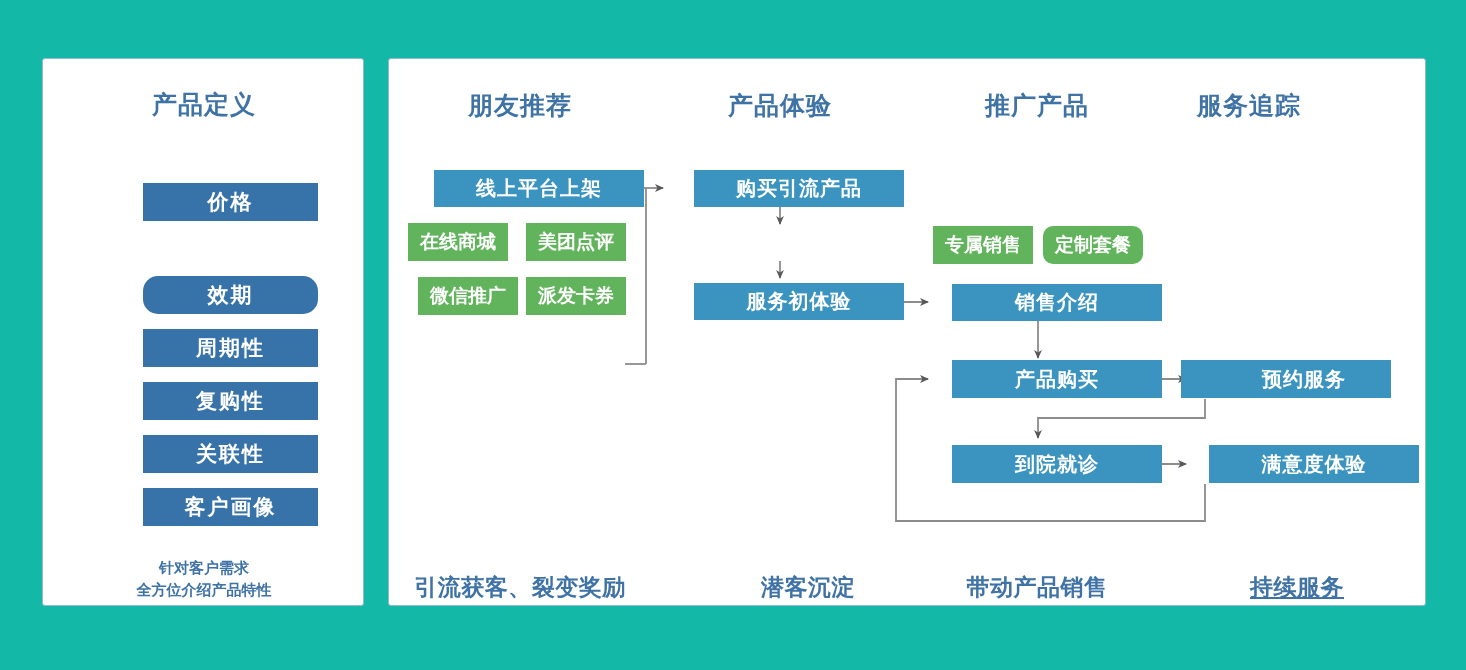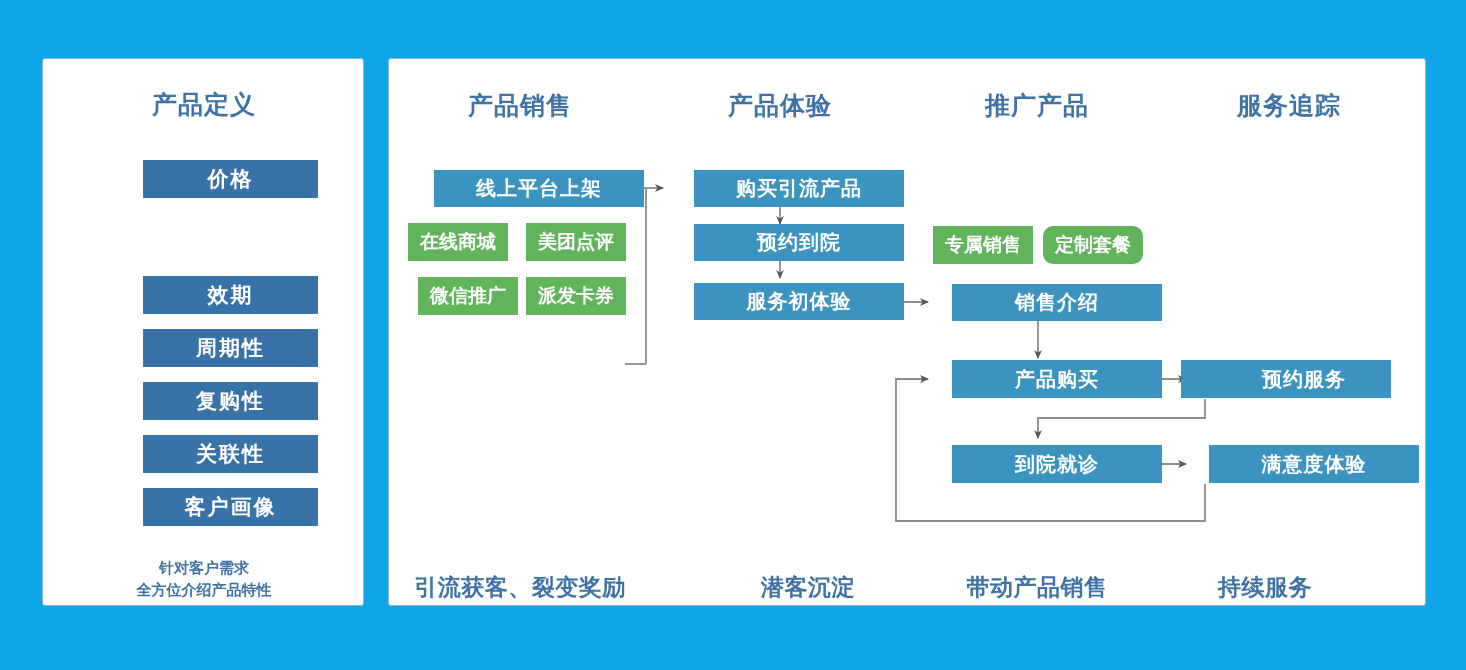--- a/index.html
+++ b/index.html
@@ -1,21 +1,21 @@
 <!DOCTYPE html>
 <html><head>
 <meta charset="utf-8">
 <style>
   html,body{margin:0;padding:0;background:#ffffff;}
   body{
     width:1466px;height:670px;
     font-family:"Liberation Sans","DejaVu Sans",sans-serif;
     -webkit-font-smoothing:antialiased;
   }
-  #root{position:relative;width:1466px;height:670px;overflow:hidden;background:#0ea5e9;}
+  #root{position:relative;width:1466px;height:670px;overflow:hidden;background:#14b8a6;}
 
   
   .panel{
     position:absolute;
     border:1.5px solid #93b7d7;
     border-radius:3px;
     background:#ffffff;
     box-sizing:border-box;
   }
   #panel-left{left:42px;top:58px;width:322px;height:548px;}
@@ -75,42 +75,42 @@
   #wires{position:absolute;left:0;top:0;width:1466px;height:670px;pointer-events:none;}
 </style>
 </head>
 <body>
 
 <div id="root">
 
   <div class="panel" id="panel-left">
     <div class="col-title" style="left:161px;top:29px;">产品定义</div>
 
-    <div class="node dark attr" style="top:101px;">价格</div>
-    <div class="node dark attr" style="top:217px;">效期</div>
+    <div class="node dark attr" style="top:124px;">价格</div>
+    <div class="node dark attr" style="top:217px;border-radius:15px;">效期</div>
     <div class="node dark attr" style="top:270px;">周期性</div>
     <div class="node dark attr" style="top:323px;">复购性</div>
     <div class="node dark attr" style="top:376px;">关联性</div>
     <div class="node dark attr" style="top:429px;">客户画像</div>
 
     <div class="caption" style="left:161px;top:498px;">针对客户需求</div>
     <div class="caption" style="left:161px;top:520px;">全方位介绍产品特性</div>
   </div>
 
   <div class="panel" id="panel-right">
 
-    <div class="col-title" style="left:131px;top:30px;">产品销售</div>
+    <div class="col-title" style="left:131px;top:30px;">朋友推荐</div>
     <div class="col-title" style="left:391px;top:30px;">产品体验</div>
     <div class="col-title" style="left:648px;top:30px;">推广产品</div>
-    <div class="col-title" style="left:900px;top:30px;">服务追踪</div>
+    <div class="col-title" style="left:860px;top:30px;">服务追踪</div>
 
     <div class="foot-title" style="left:131px;top:513px;">引流获客、裂变奖励</div>
     <div class="foot-title" style="left:391px;top:513px;margin-left:28px;">潜客沉淀</div>
     <div class="foot-title" style="left:648px;top:513px;">带动产品销售</div>
-    <div class="foot-title" style="left:876px;top:513px;">持续服务</div>
+    <div class="foot-title" style="left:908px;top:513px;text-decoration:underline;">持续服务</div>
   </div>
 
   <svg id="wires" viewBox="0 0 1466 670" width="1466" height="670">
     <defs>
       <marker id="ah" markerWidth="9" markerHeight="9" refX="8" refY="4.5" orient="auto" markerUnits="userSpaceOnUse">
         <path d="M0,0.6 L9,4.5 L0,8.4 L2.4,4.5 Z" fill="#595959"></path>
       </marker>
     </defs>
     <g fill="none" stroke="#8c8c8c" stroke-width="1.8">
 
@@ -136,21 +136,20 @@
     </g>
   </svg>
 
   <div class="node blue" style="left:415px;top:170px;width:210px;height:37px;">线上平台上架</div>
   <div class="node green" style="left:408px;top:223px;width:100px;height:38px;">在线商城</div>
   <div class="node green" style="left:526px;top:223px;width:100px;height:38px;">美团点评</div>
   <div class="node green" style="left:418px;top:277px;width:100px;height:38px;">微信推广</div>
   <div class="node green" style="left:526px;top:277px;width:100px;height:38px;">派发卡券</div>
 
   <div class="node blue" style="left:675px;top:170px;width:210px;height:37px;">购买引流产品</div>
-  <div class="node blue" style="left:675px;top:224px;width:210px;height:37px;">预约到院</div>
   <div class="node blue" style="left:675px;top:283px;width:210px;height:37px;">服务初体验</div>
 
   <div class="node green" style="left:933px;top:226px;width:100px;height:38px;">专属销售</div>
   <div class="node green" style="left:1043px;top:226px;width:100px;height:38px;border-radius:10px;">定制套餐</div>
   <div class="node blue" style="left:933px;top:284px;width:210px;height:37px;">销售介绍</div>
 
   <div class="node blue" style="left:933px;top:360px;width:210px;height:38px;">产品购买</div>
   <div class="node blue" style="left:1162px;top:360px;width:210px;height:38px;padding-left:36px;">预约服务</div>
   <div class="node blue" style="left:933px;top:445px;width:210px;height:38px;">到院就诊</div>
   <div class="node blue" style="left:1190px;top:445px;width:210px;height:38px;">满意度体验</div>

